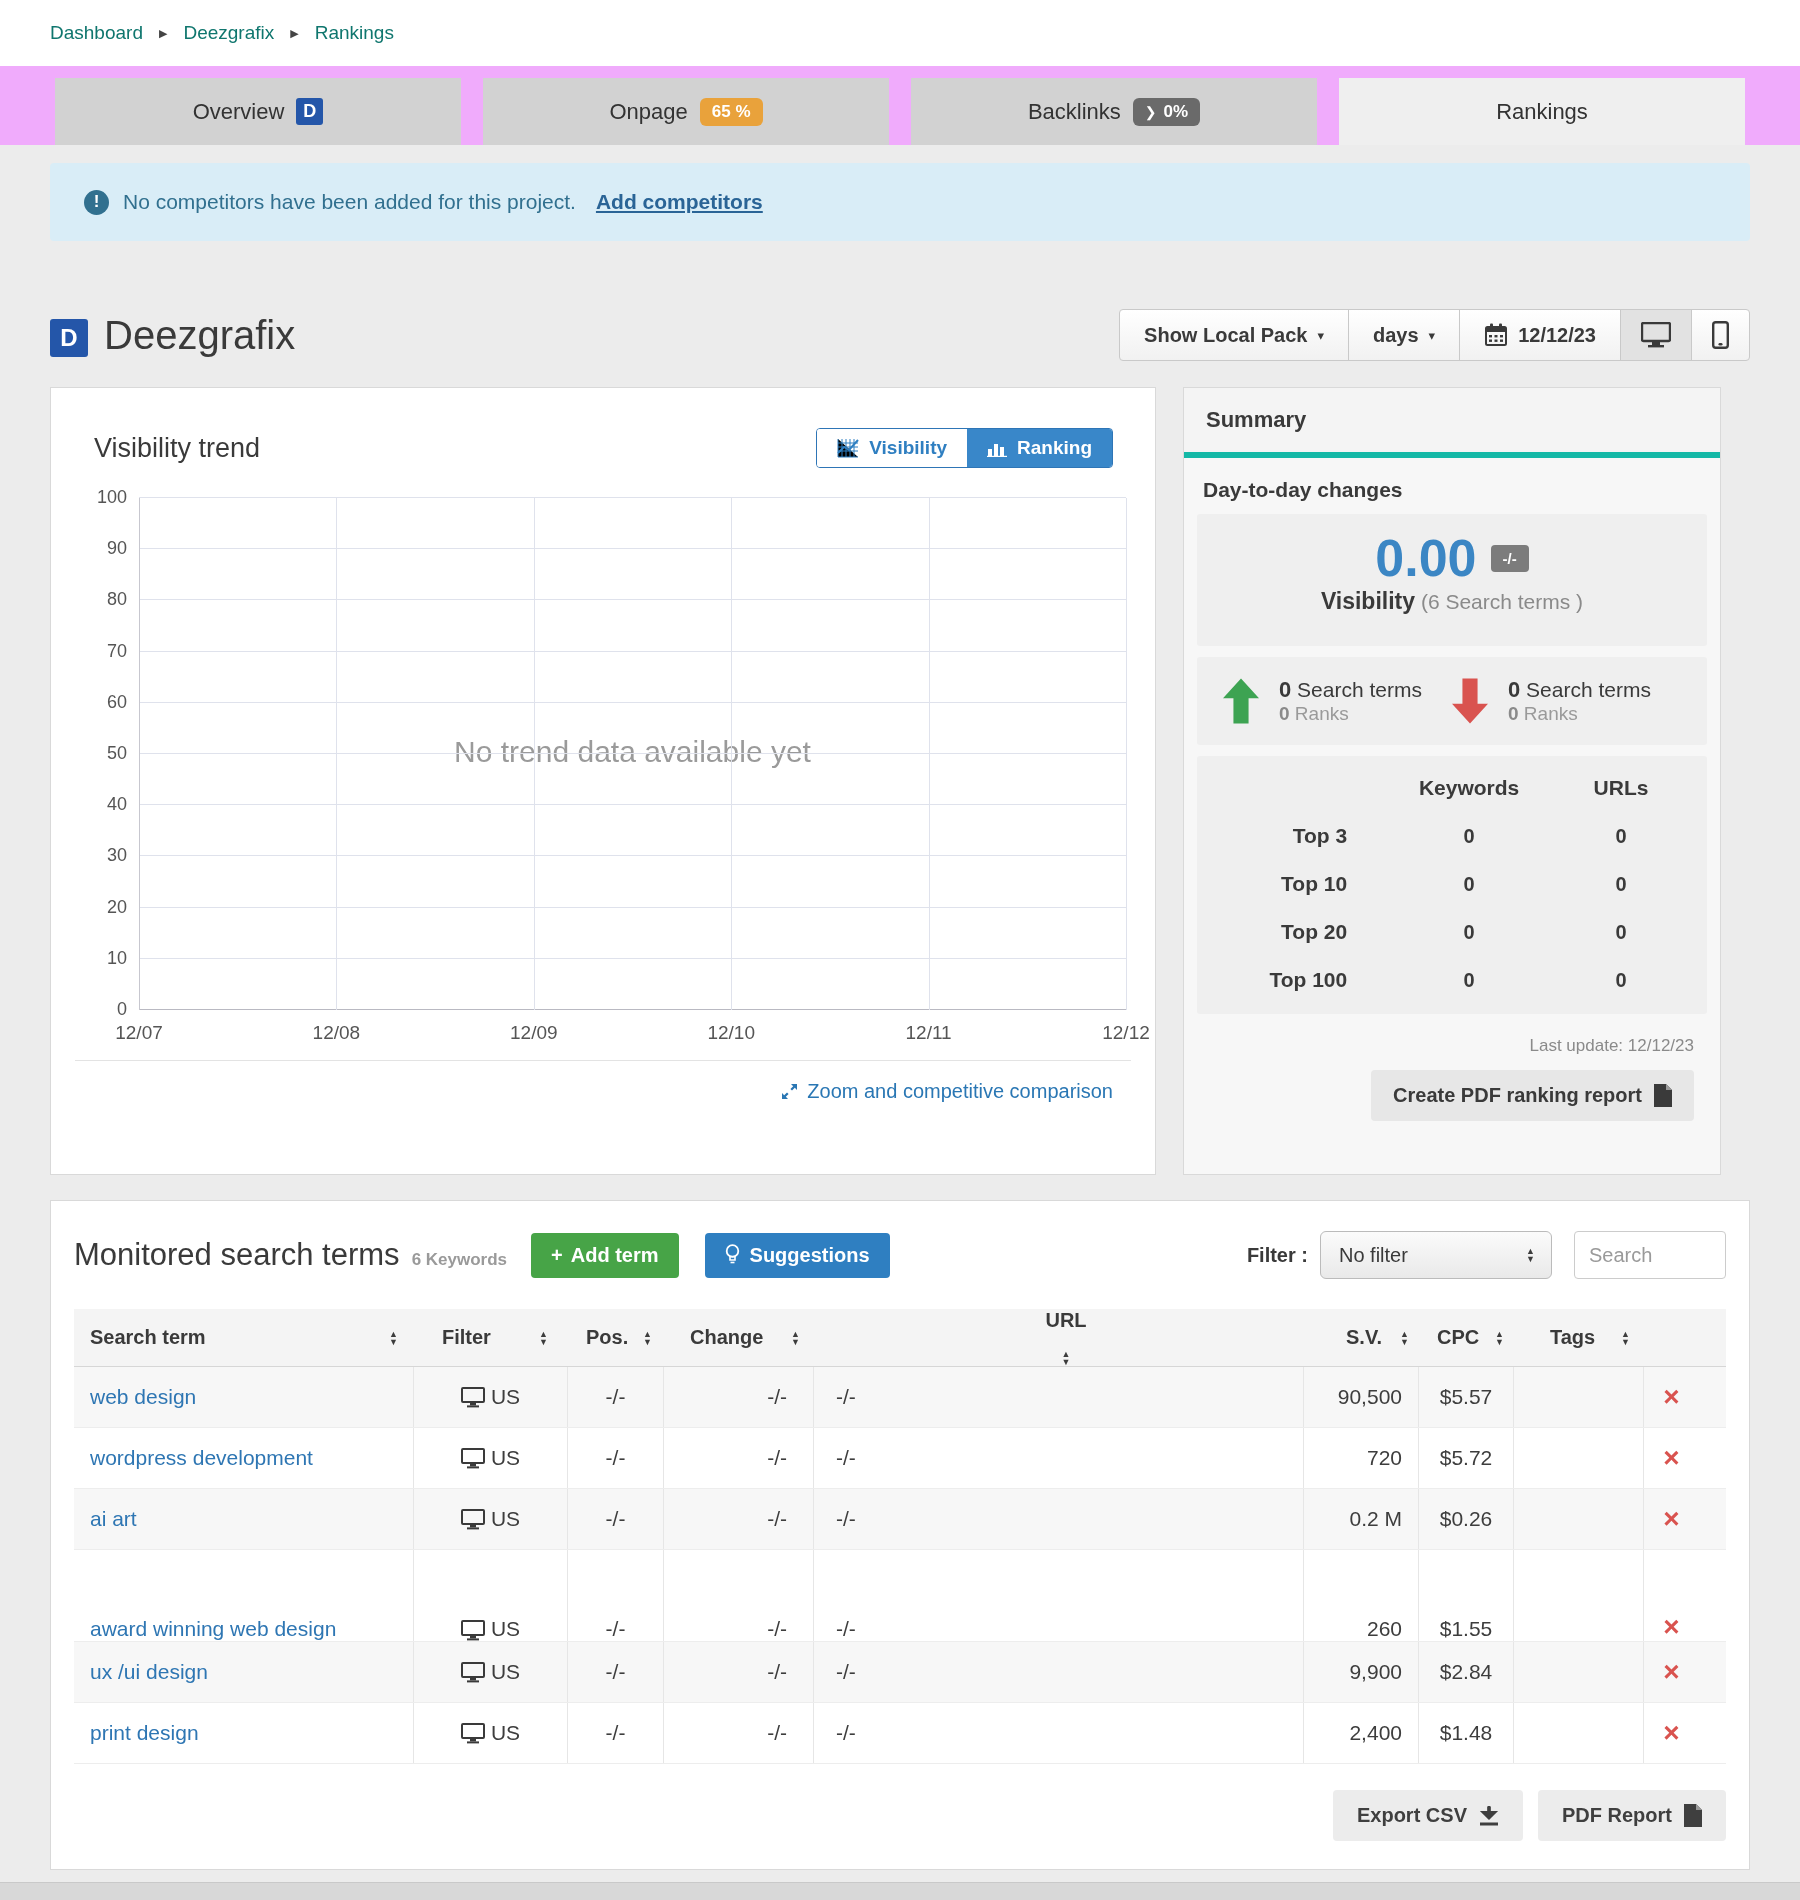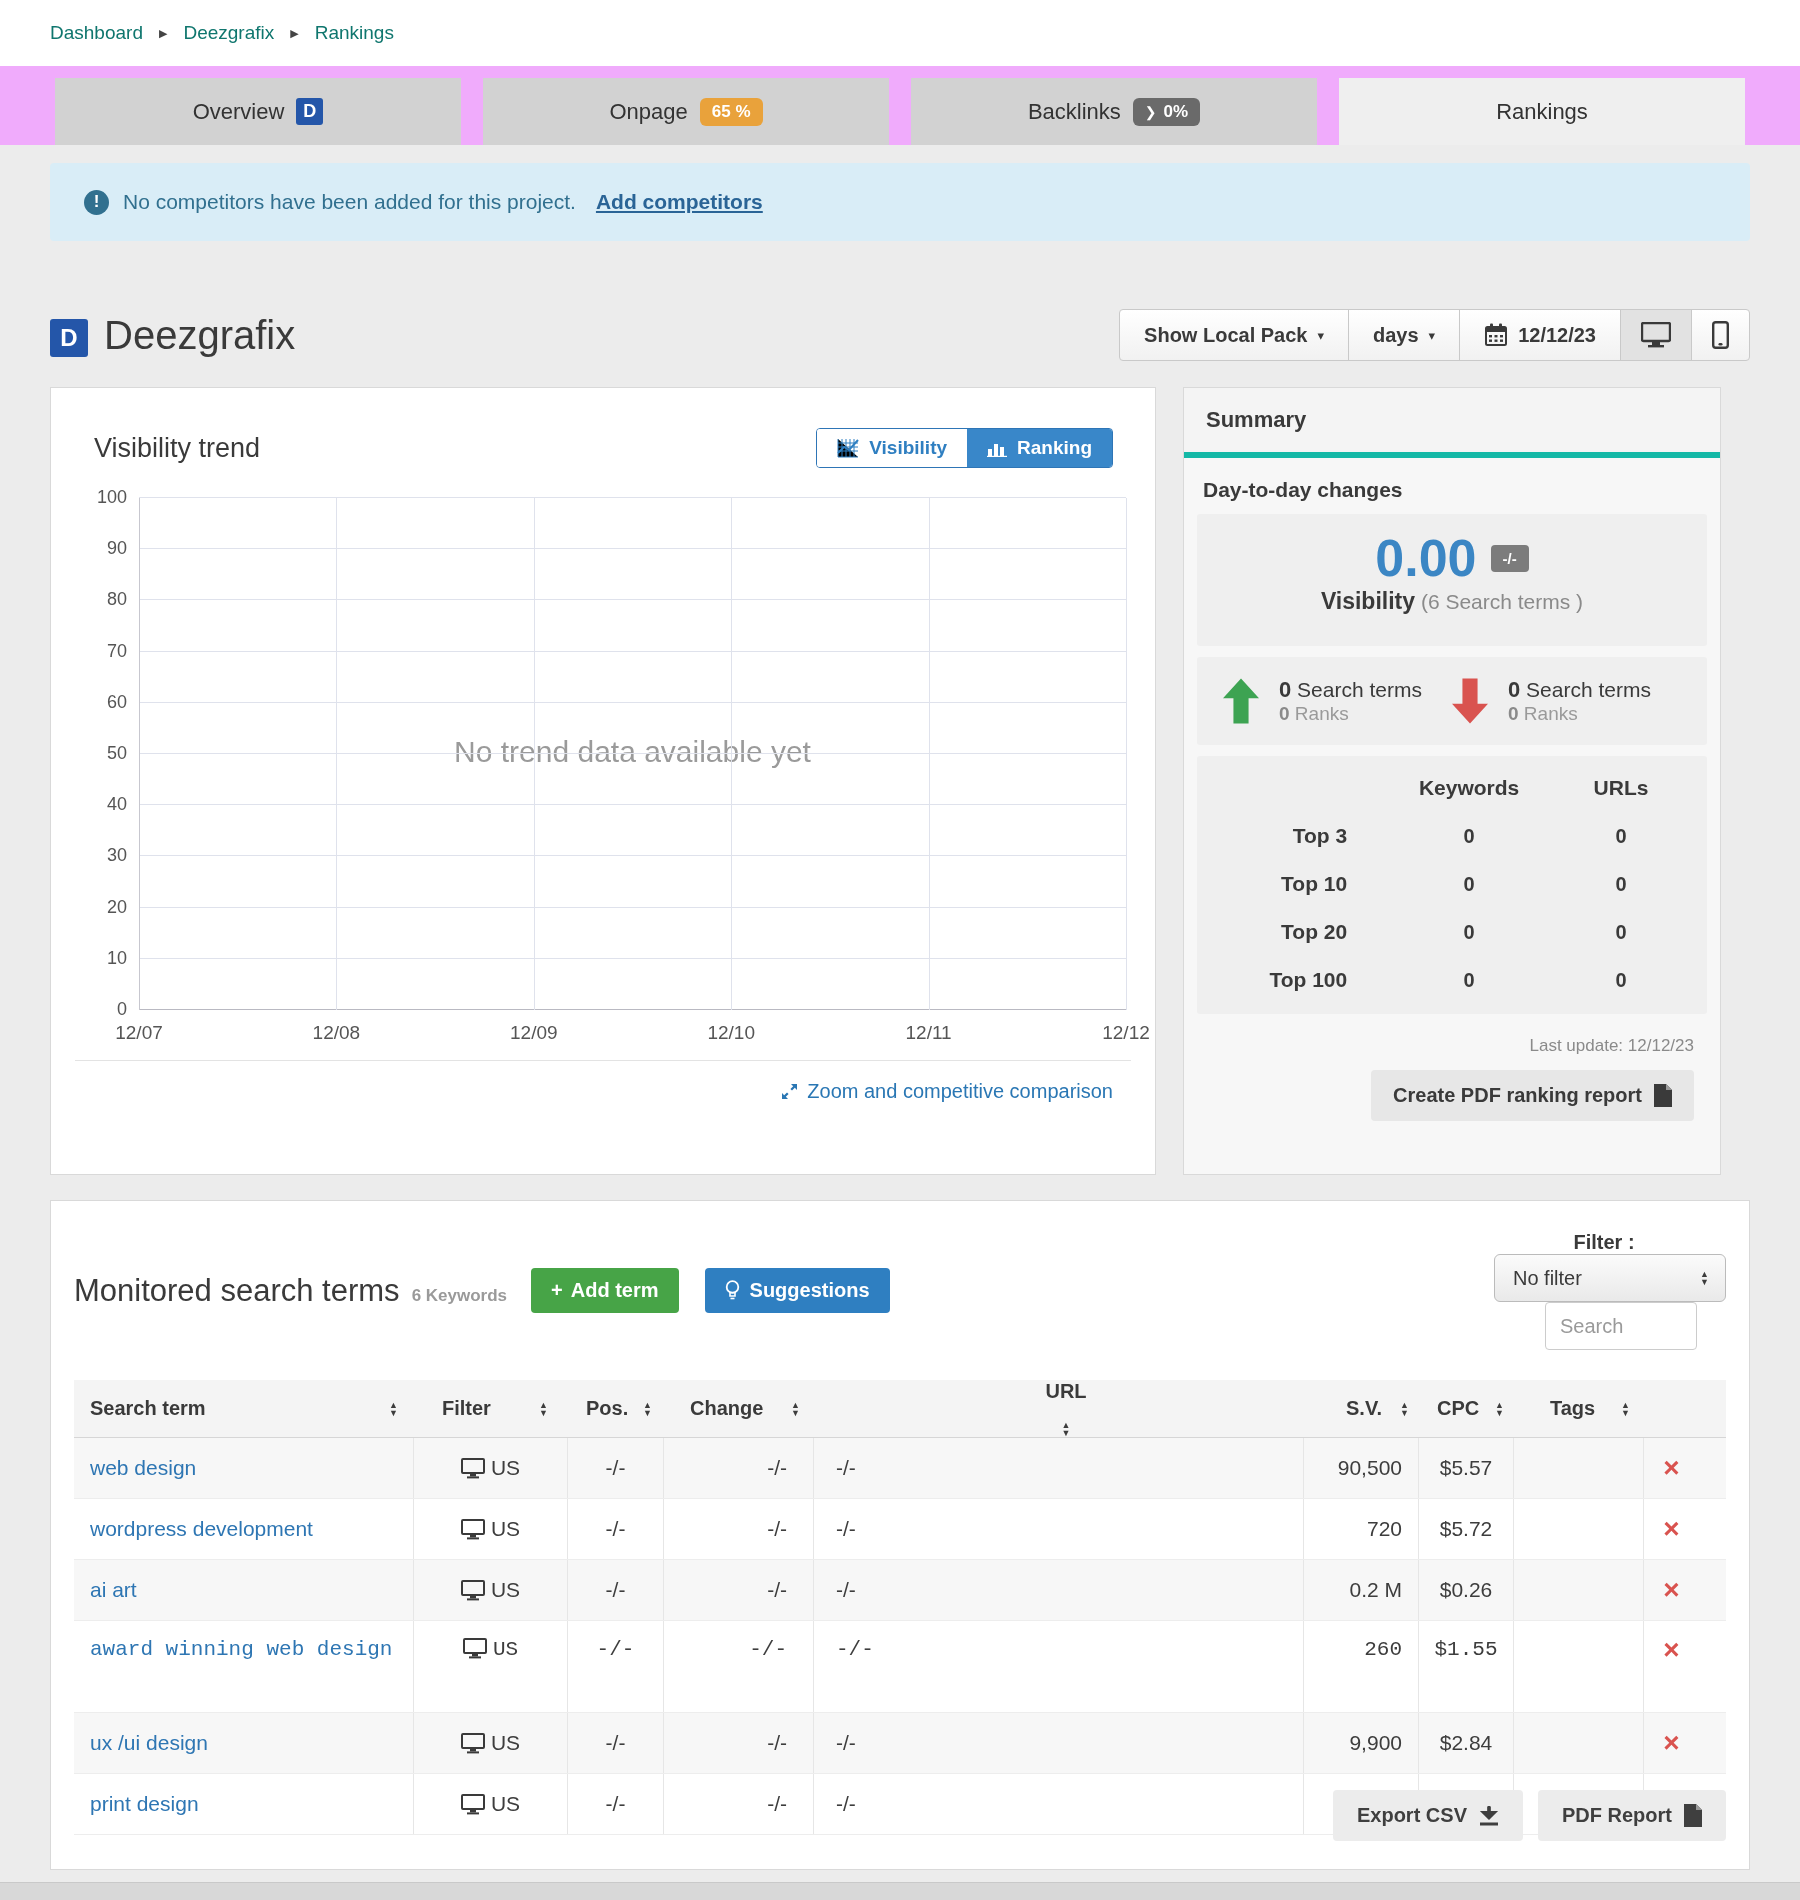--- a/index.html
+++ b/index.html
@@ -101,21 +101,21 @@
 
   
   .mon-panel { margin-top:25px; background:#fff; border:1px solid #d9d9d9; padding:30px 23px 0 23px; height:670px; position:relative; }
   .mon-head { display:flex; align-items:center; }
   .mon-title { font-size:31px; color:#3a3a3a; }
   .mon-sub { font-size:17px; font-weight:bold; color:#9a9a9a; margin:10px 0 0 12px; }
   .btn-green { background:#47a447; color:#fff; font-size:20px; font-weight:bold; border-radius:4px; padding:11px 20px;
                display:flex; align-items:center; gap:8px; margin-left:24px; cursor:pointer; }
   .btn-blue { background:#2f7fc1; color:#fff; font-size:20px; font-weight:bold; border-radius:4px; padding:11px 20px;
               display:flex; align-items:center; gap:10px; margin-left:26px; cursor:pointer; }
-  .mon-right { margin-left:auto; display:flex; align-items:center;flex-direction:column; }
+  .mon-right { margin-left:auto; display:flex; align-items:center; }
   .filter-lbl { font-size:20px; font-weight:bold; color:#3a3a3a; margin-right:12px; }
   .filter-sel { width:232px; height:48px; background:linear-gradient(#fbfbfb,#e9e9e9); border:1px solid #bbb; border-radius:6px;
                 display:flex; align-items:center; justify-content:space-between; padding:0 16px 0 18px; font-size:20px;
                 color:#3a3a3a; cursor:pointer; }
   .search-inp { width:152px; height:48px; border:1px solid #ccc; border-radius:4px; margin-left:22px; font-size:20px;
                 color:#c2410c; padding:0 14px; font-family:inherit; background:#fff; }
   .search-inp::placeholder { color:#9a9a9a; }
 
   .kw-table { margin-top:30px; }
   .trow { display:grid; grid-template-columns:340px 154px 96px 150px 490px 115px 95px 130px 55px; }
@@ -128,21 +128,21 @@
   .h-change { justify-content:space-between; padding:0 14px 0 26px; }
   .h-url { justify-content:space-between; padding:0 8px 0 22px;flex-direction:column; }
   .h-sv { justify-content:space-between; padding:0 10px 0 42px; }
   .h-cpc { justify-content:space-between; padding:0 10px 0 18px; }
   .h-tags { justify-content:space-between; padding:0 14px 0 36px; }
 
   .drow { height:61px; border-bottom:1px solid #ededed; }
   .drow.odd { background:#f7f7f7; }
   .drow.tall { height:92px; }
   .drow > div { display:flex; align-items:center; border-right:1px solid #e6e6e6; font-size:21px; color:#3d3d3d; }
-  .drow.tall > div { align-items:flex-start; padding-top:17px;font-family:Liberation Mono, monospace; }
+  .drow.tall > div { align-items:flex-end; padding-top:17px; }
   .drow > div:last-child { border-right:none; }
   .c-term { padding-left:16px; }
   .c-term span { color:#2e76b3; cursor:pointer; }
   .c-filter { justify-content:center; gap:6px; }
   .c-pos { justify-content:center; }
   .c-change { justify-content:flex-end; padding-right:26px; }
   .c-url { padding-left:22px; }
   .c-sv { justify-content:flex-end; padding-right:16px; }
   .c-cpc { justify-content:center; }
   .c-del { justify-content:center; }

